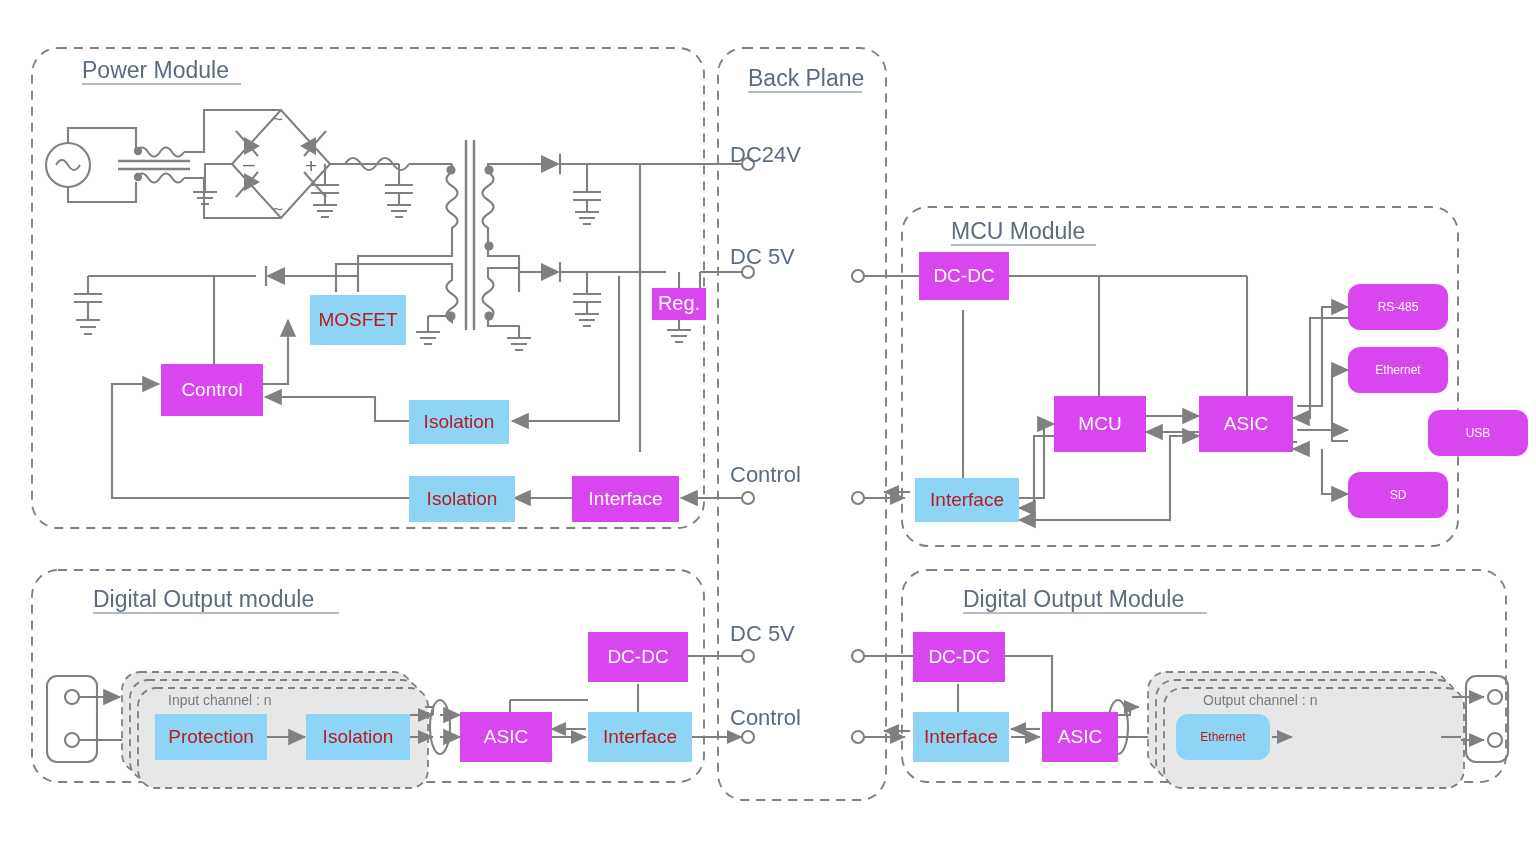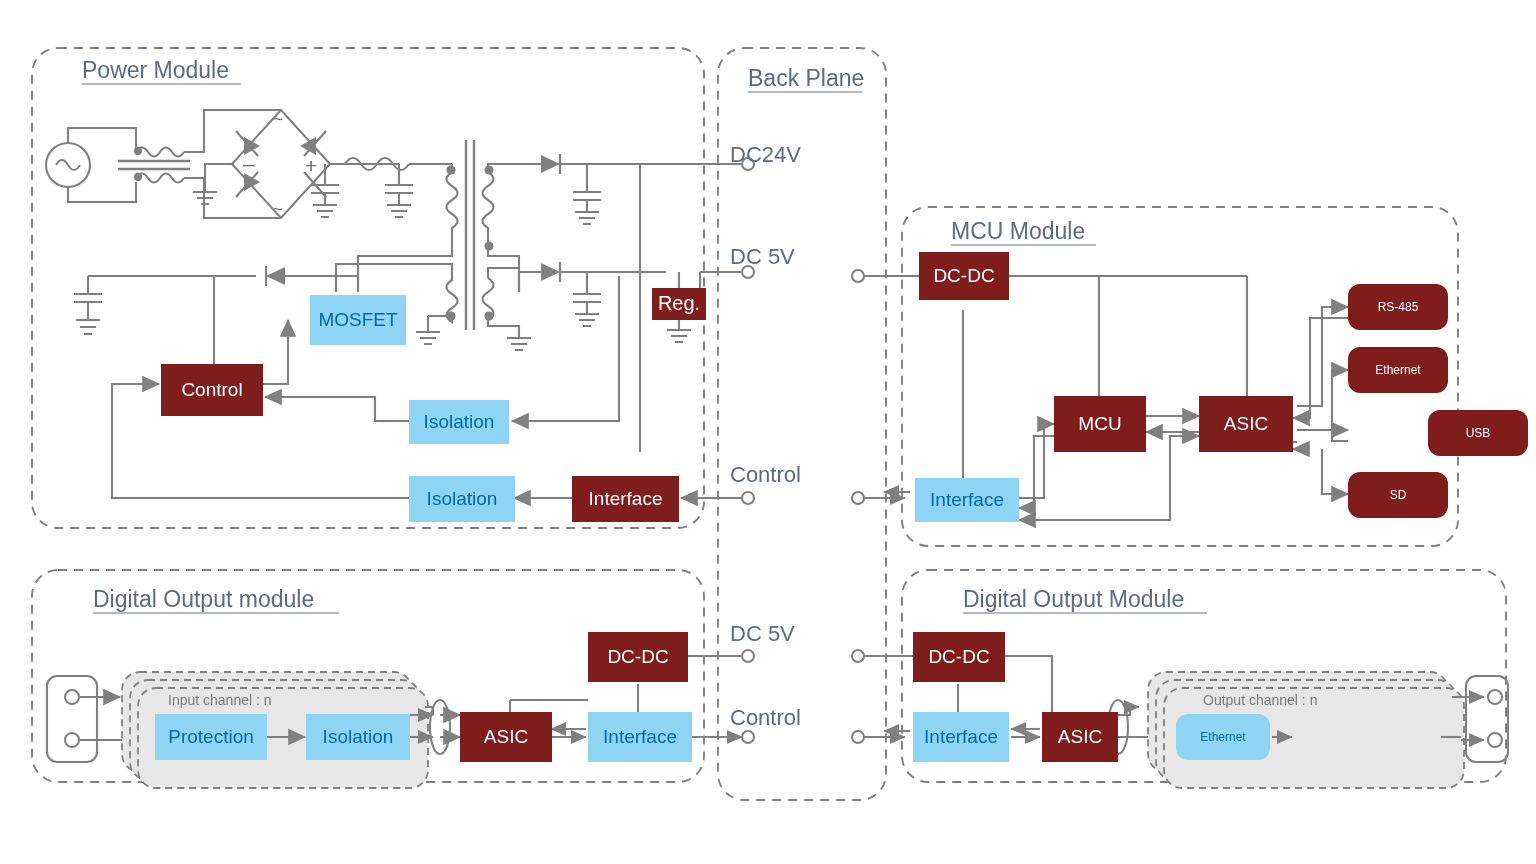--- a/index.html
+++ b/index.html
@@ -8,22 +8,22 @@
   #stage{position:relative;width:1536px;height:864px;}
   #svgroot{position:absolute;left:0;top:0;width:1536px;height:864px;}
 
   .modtitle{font-size:23px;fill:#5b6c80;}
   .tlabel{font-size:22px;fill:#5b6c80;}
   .chlabel{font-size:14px;fill:#7a7a7a;}
 
   .blk{position:absolute;box-sizing:border-box;display:flex;
        align-items:center;justify-content:center;text-align:center;
        line-height:1.08;}
-  .blk.gray{background:#7f1d1d;color:#ffffff;font-size:19px;}
-  .blk.blue{background:#8ed5f5;color:#0369a1;font-size:19px;}
+  .blk.gray{background:#d946ef;color:#ffffff;font-size:19px;}
+  .blk.blue{background:#8ed5f5;color:#b91c1c;font-size:19px;}
   .blk.sm{font-size:12px;border-radius:12px;}
   .blk.reg{font-size:20px;}
 </style>
 </head>
 <body>
 
 <div id="stage">
 
 <svg id="svgroot" viewBox="0 0 1536 864">
   <defs>

